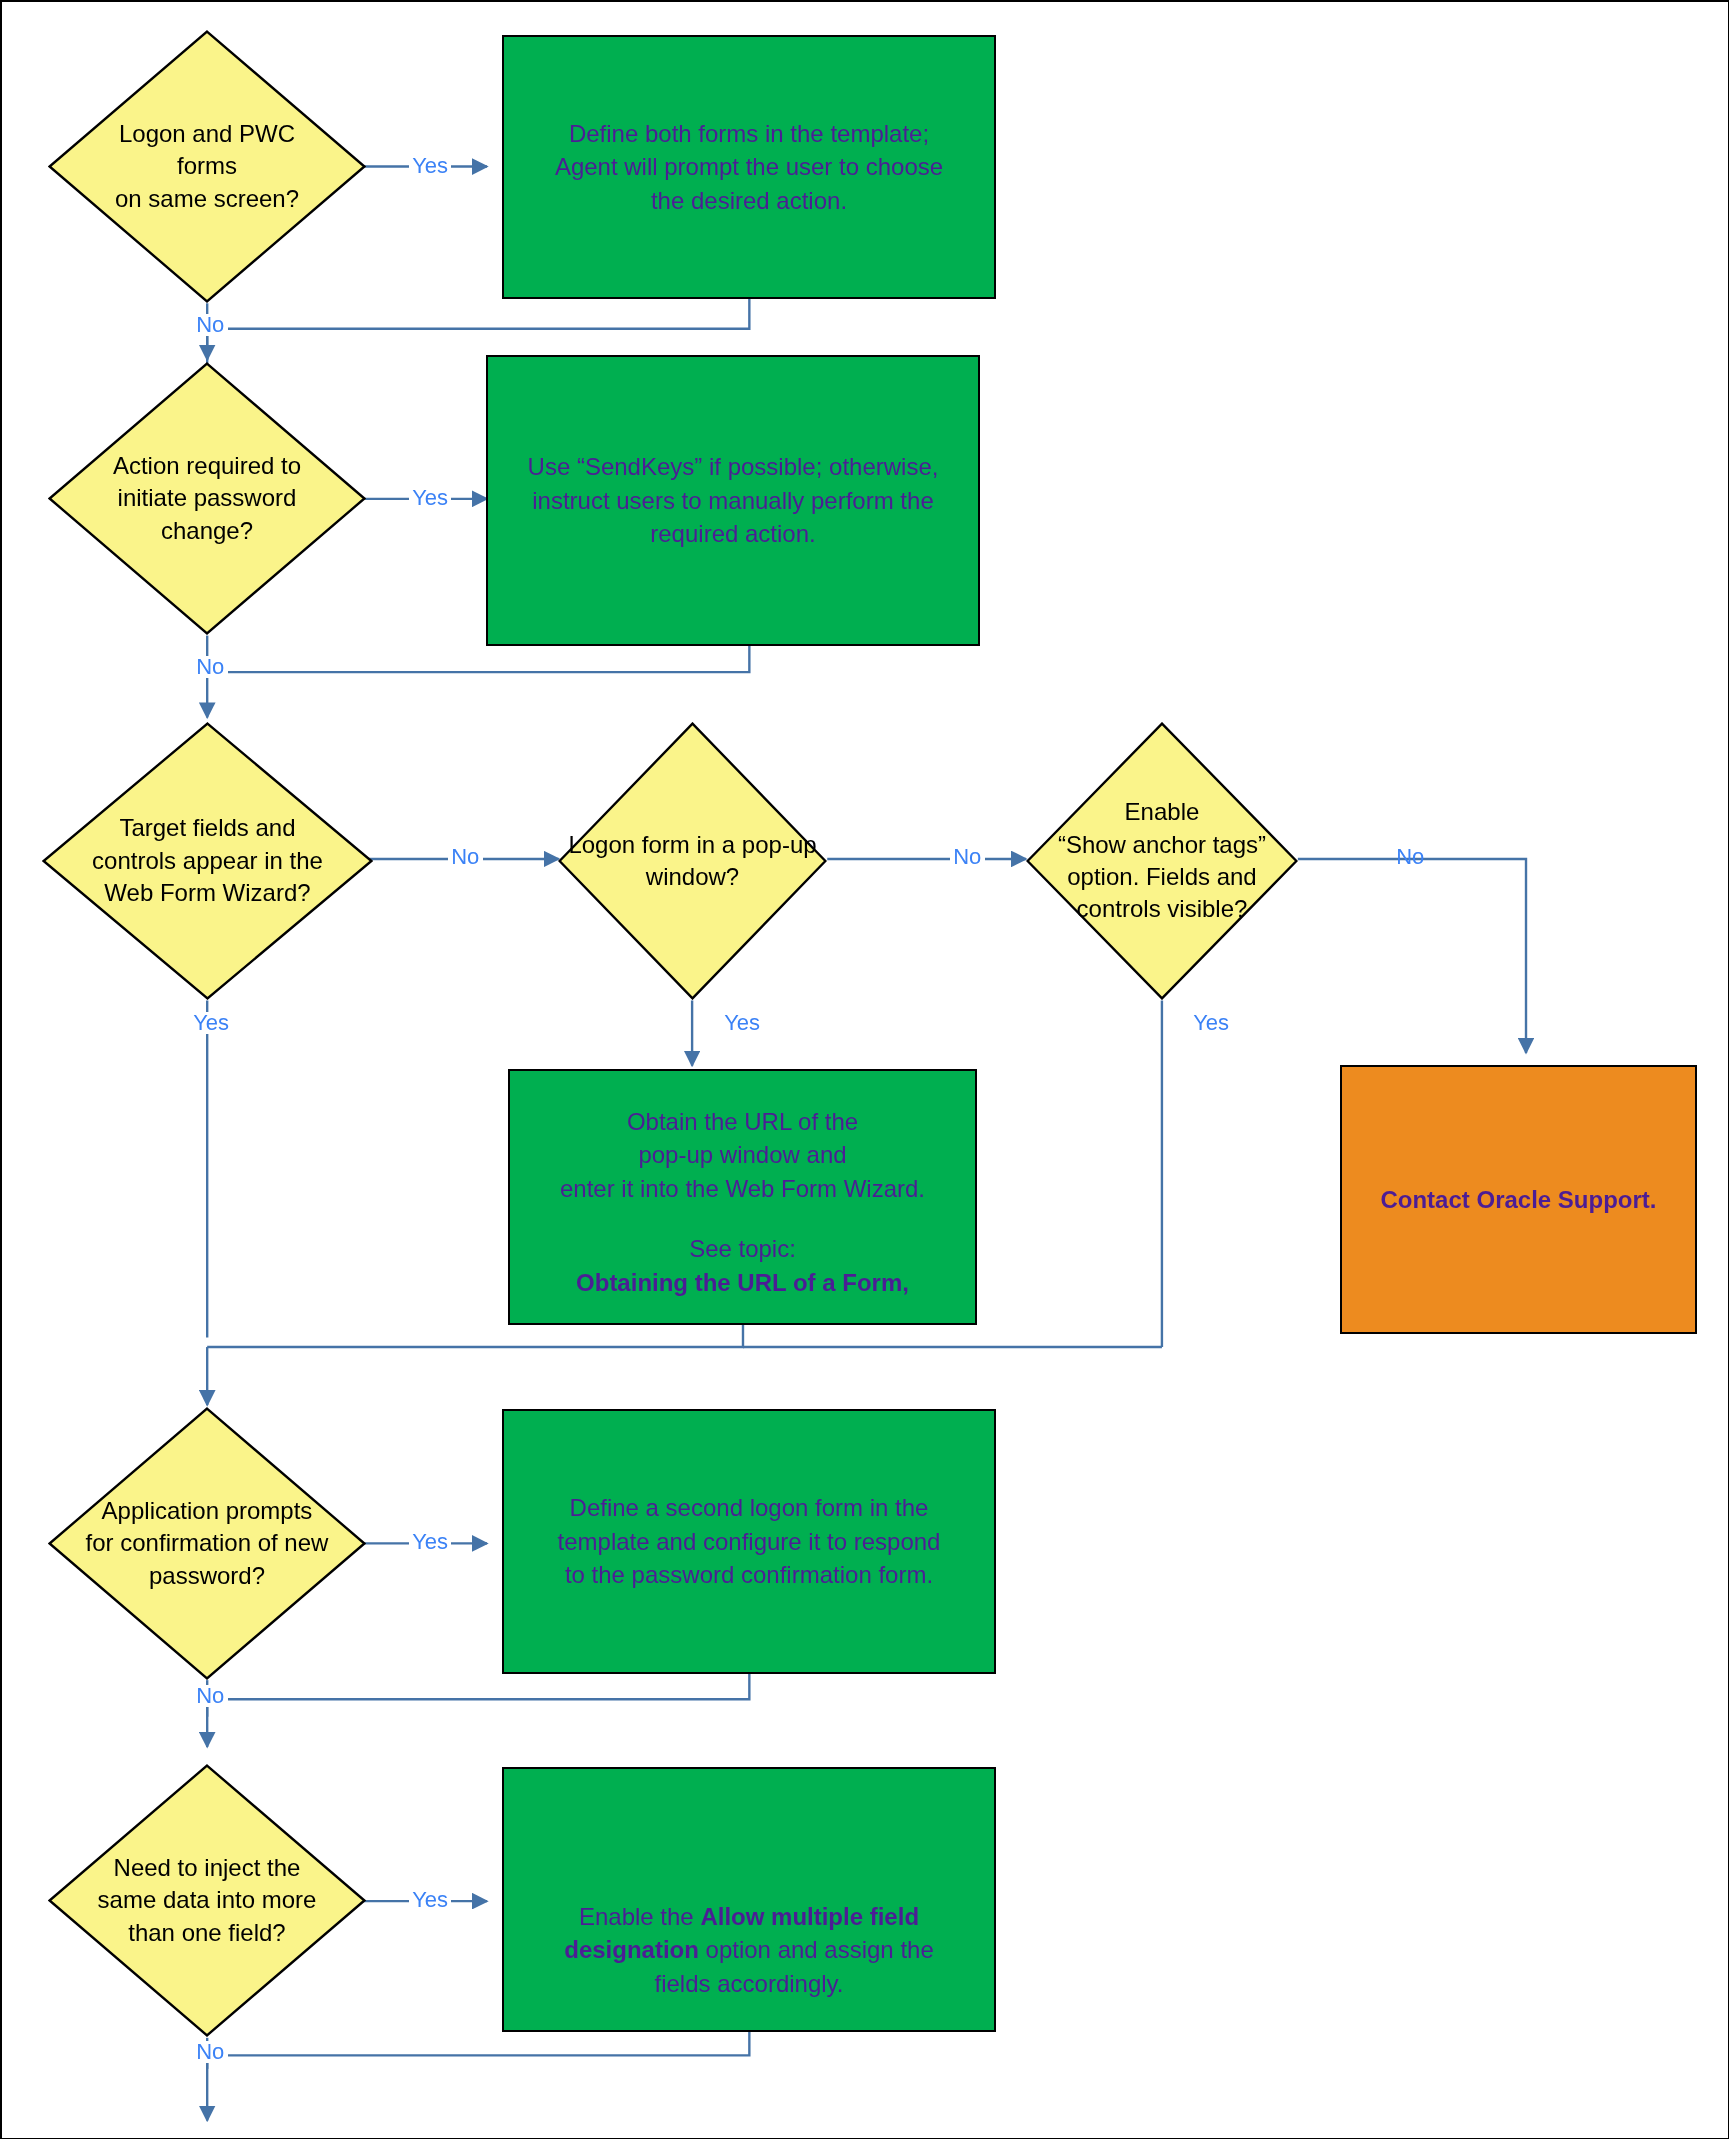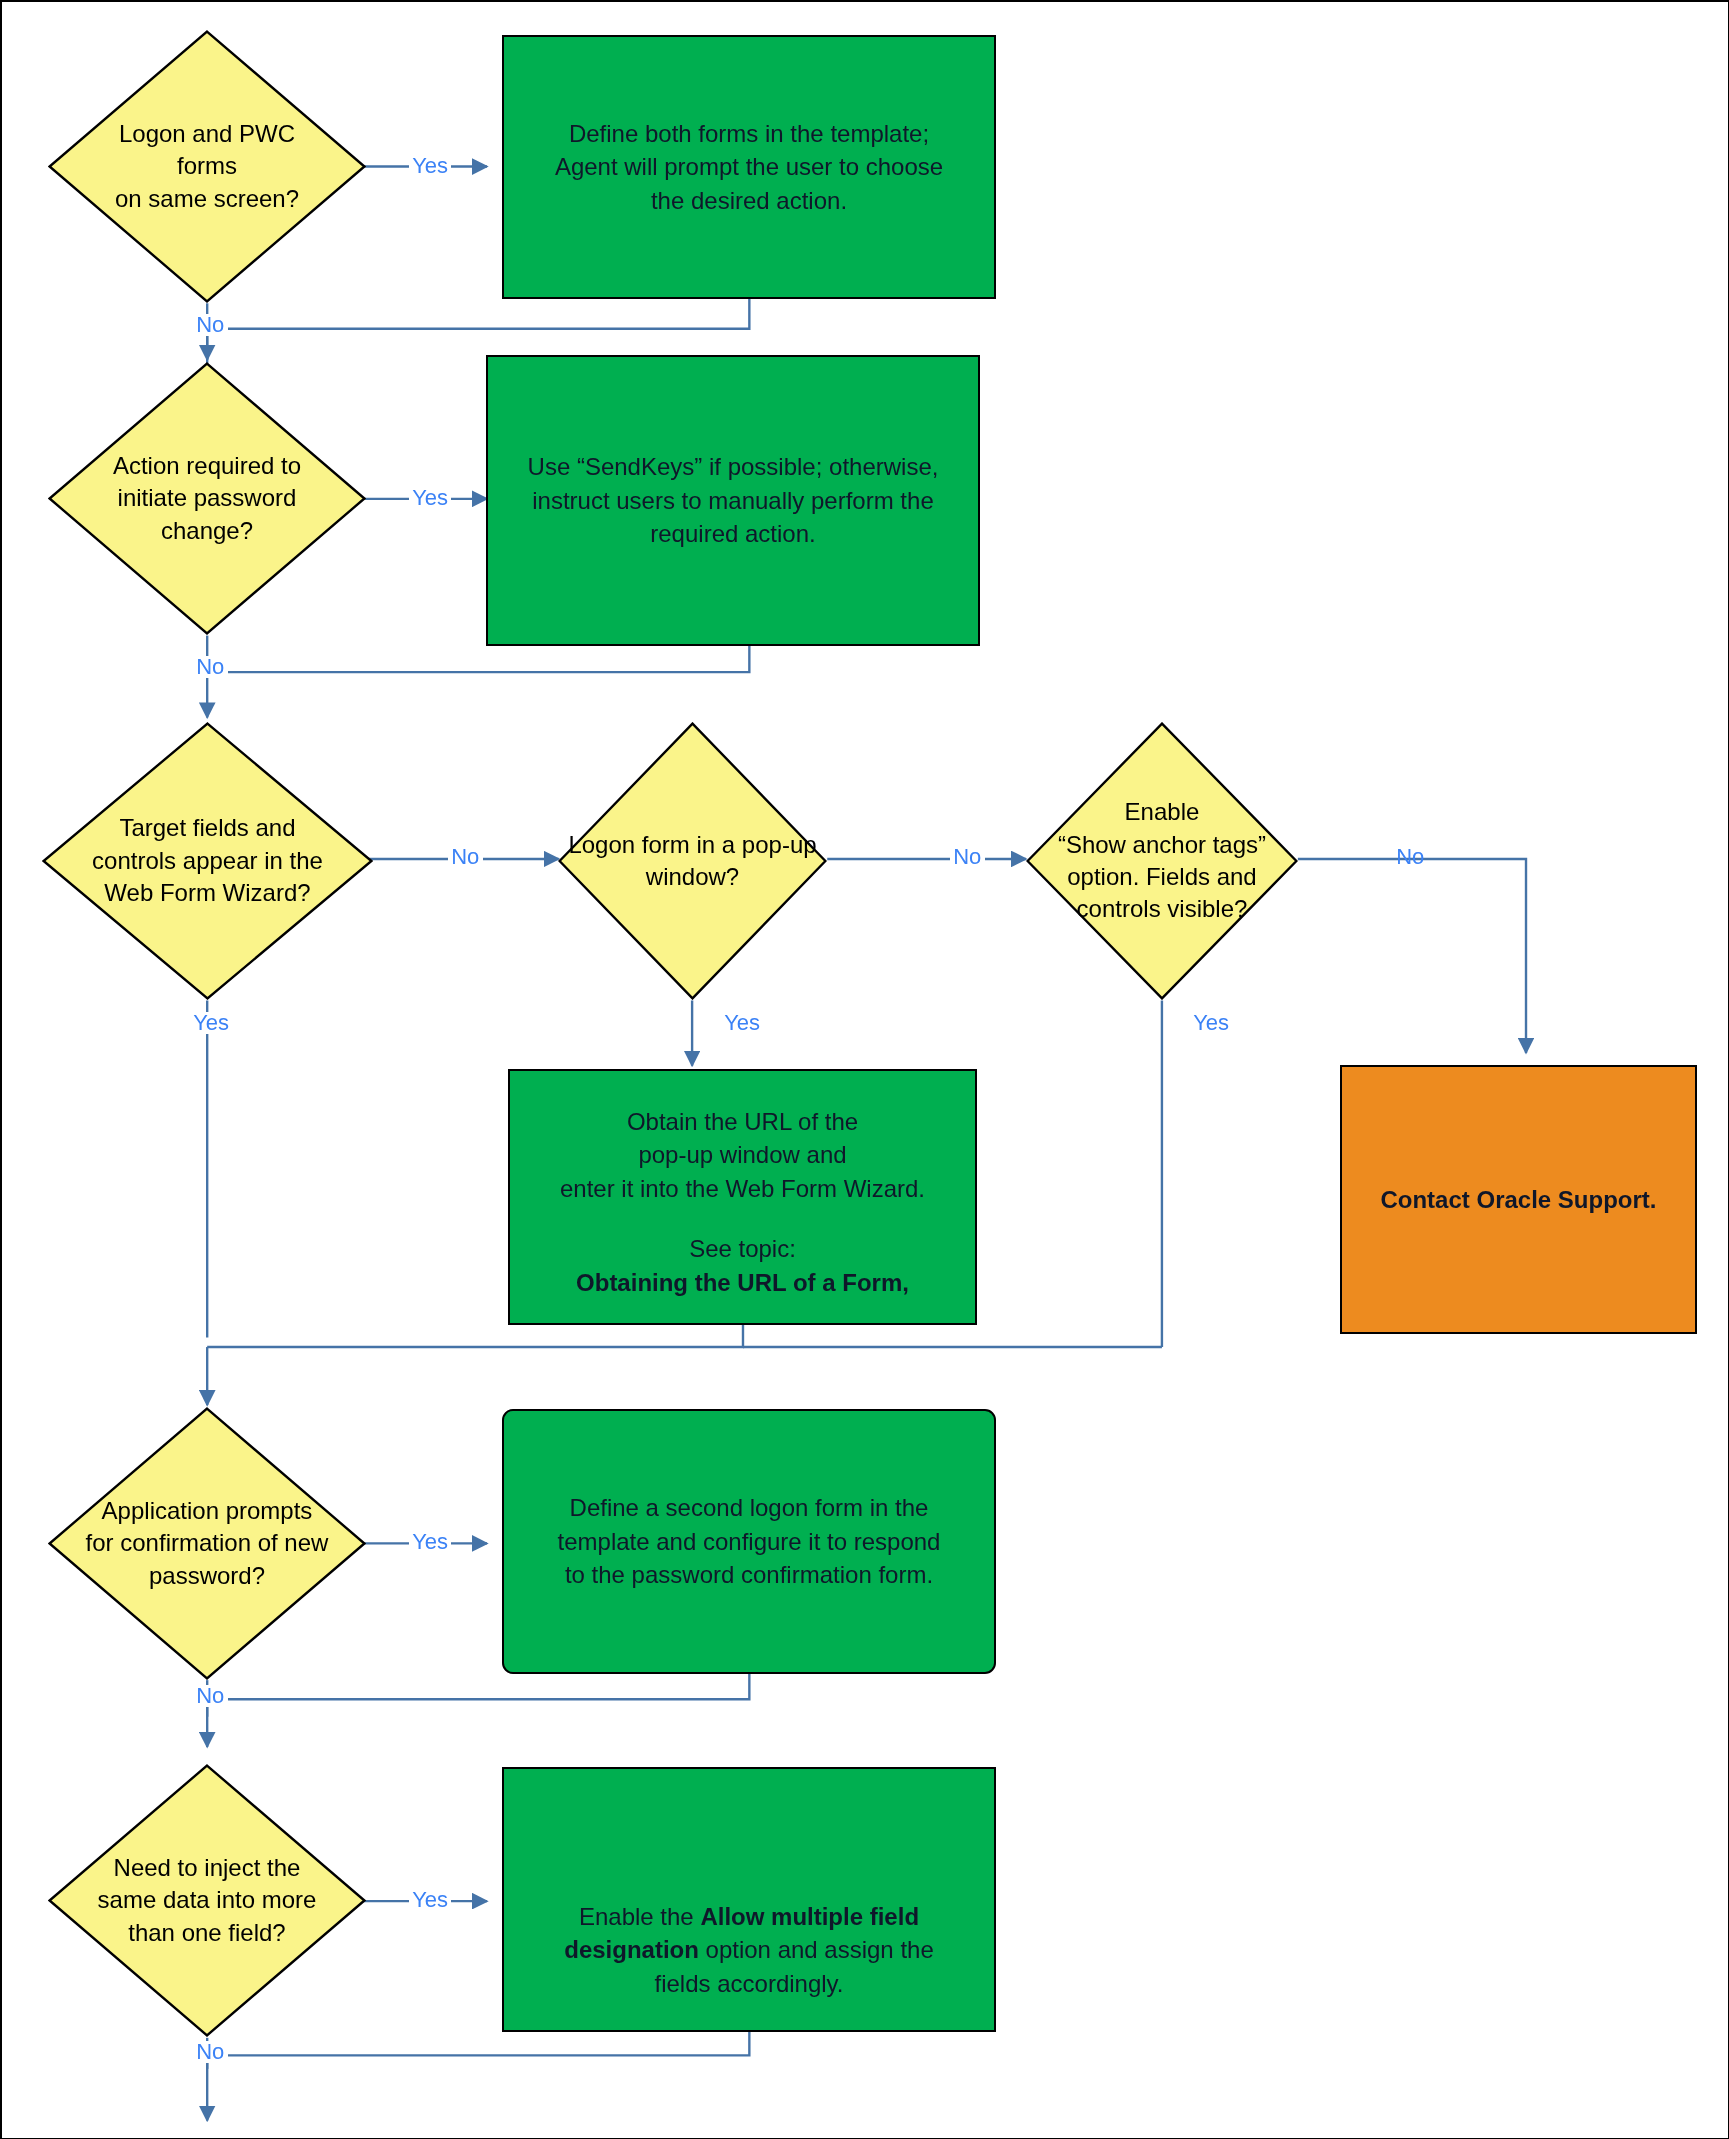--- a/index.html
+++ b/index.html
@@ -52,21 +52,21 @@
     z-index: 2;
   }
   .proc {
     position: absolute;
     box-sizing: border-box;
     border: 2.4px solid #000000;
     display: flex;
     align-items: center;
     justify-content: center;
     text-align: center;
-    color: #0f172a;
+    color: #4c1d95;
     font-size: 24px;
     line-height: 1.4;
     padding: 0 17.5px;
     white-space: pre-line;
     font-family: "Liberation Sans", sans-serif;
   }
   .proc.green { background: #00AF50; }
   .proc.orange { background: #ED8B1F; }
   .proc .bold { font-weight: bold; }
 
@@ -211,21 +211,21 @@
       <div>pop-up window and</div>
       <div>enter it into the Web Form Wizard.</div>
       <div style="height:27px"></div>
       <div>See topic:</div>
       <div class="bold">Obtaining the URL of a Form,</div>
     </div>
   </div>
 
   <div class="proc orange" style="left:1338px; top:1063px; width:357px; height:269px; font-weight:bold;">Contact Oracle Support.</div>
 
-  <div class="proc green" style="left:500px; top:1407px; width:494px; height:265px;border-radius:11px;">Define a second logon form in the
+  <div class="proc green" style="left:500px; top:1407px; width:494px; height:265px;">Define a second logon form in the
 template and configure it to respond
 to the password confirmation form.</div>
 
   <div class="proc green" style="left:500px; top:1765px; width:494px; height:265px; display:block; padding:0 30px;">
     <div style="display:flex;align-items:center;height:100%;">
       <p style="margin:0;width:100%;text-align:center;line-height:1.4;">
         <span>Enable the </span><span class="bold">Allow multiple field designation</span><span> option and assign the fields accordingly.</span>
       </p>
     </div>
   </div>

